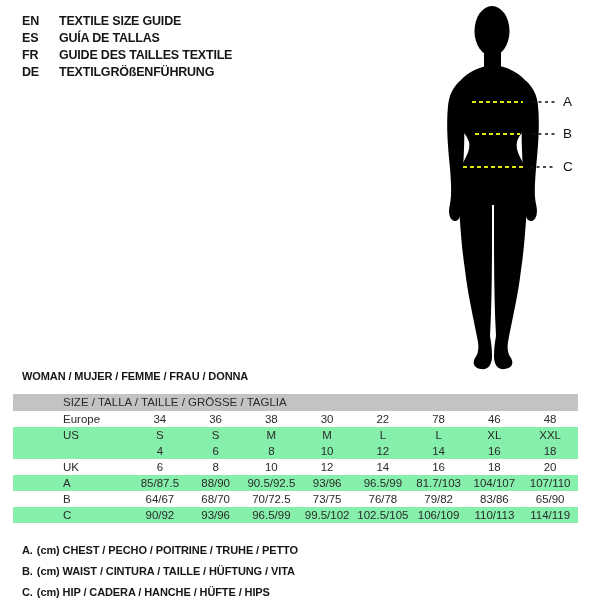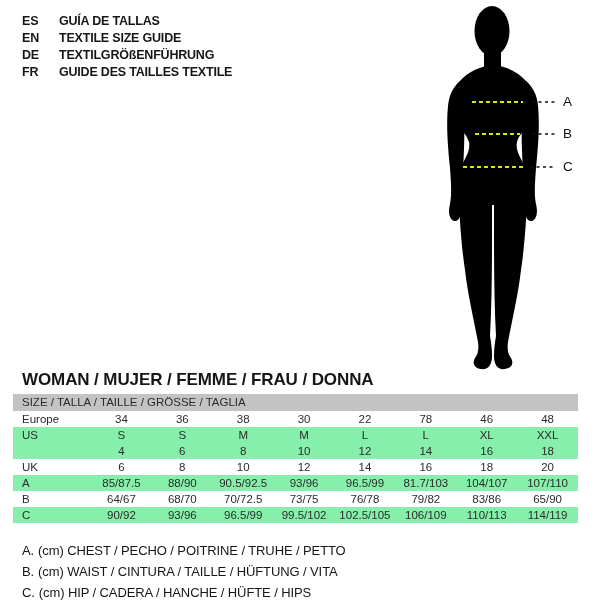--- a/index.html
+++ b/index.html
@@ -11,60 +11,60 @@
   .lang-list { position:absolute; left:22px; top:13px; list-style:none; }
   .lang-list li { display:flex; height:17px; line-height:17px; font-weight:bold; font-size:12.5px; letter-spacing:-0.2px; color:#161616; }
   .lang-code { width:37px; flex:0 0 37px; }
 
   
   .figure-wrap { position:absolute; left:418px; top:4px; width:170px; height:368px; }
   .figure-wrap svg { position:absolute; left:0; top:0; }
   .marker-label { position:absolute; left:145px; width:20px; height:14px; font-size:13.5px; line-height:14px; color:#111; font-weight:400; }
 
   
-  .section-title { position:absolute; left:22px; top:370px; font-size:17px; font-weight:bold; letter-spacing:-0.1px; color:#161616; }
+  .section-title { position:absolute; left:22px; top:370px; font-size:11px; font-weight:bold; letter-spacing:-0.1px; color:#161616; }
 
   
   .size-table { position:absolute; left:13px; top:394px; width:565px; font-size:11.5px; color:#2b2b2b; }
-  .t-row { display:grid; grid-template-columns:78px repeat(8, 1fr); height:16px; line-height:16px; align-items:center; }
+  .t-row { display:grid; grid-template-columns:78px repeat(8, 1fr); height:16px; line-height:16px; align-items:center;padding-left:41px; }
   .t-row.header { height:17px; line-height:17px; background:#c3c3c3; color:#2b2b2b; }
   .t-row.shade { background:#86efac; }
   .t-cell { text-align:center; white-space:nowrap; }
   .t-cell.label, .header-cell { text-align:left; padding-left:9px; }
   .header-cell { grid-column:1 / -1; }
 
   
   .legend { position:absolute; left:22px; top:540px; list-style:none; }
-  .legend li { height:21px; line-height:21px; font-weight:normal; font-size:13px; letter-spacing:-0.1px; color:#161616; }
+  .legend li { height:21px; line-height:21px; font-weight:bold; font-size:11px; letter-spacing:-0.1px; color:#161616; }
   .legend .l-key { margin-right:4px; }
 
   .dash-yellow { stroke:var(--dash-color,#dce800); }
   .dash-black  { stroke:#111; }
 </style>
 </head>
 <body>
 
 <div class="page">
 
   <ul class="lang-list">
       <li>
+        <span class="lang-code">EN</span>
+        <span>TEXTILE SIZE GUIDE</span>
+      </li>
+      <li>
         <span class="lang-code">ES</span>
         <span>GUÍA DE TALLAS</span>
       </li>
       <li>
-        <span class="lang-code">EN</span>
-        <span>TEXTILE SIZE GUIDE</span>
+        <span class="lang-code">FR</span>
+        <span>GUIDE DES TAILLES TEXTILE</span>
       </li>
       <li>
         <span class="lang-code">DE</span>
         <span>TEXTILGRÖßENFÜHRUNG</span>
-      </li>
-      <li>
-        <span class="lang-code">FR</span>
-        <span>GUIDE DES TAILLES TEXTILE</span>
       </li>
     </ul>
 
   <div class="figure-wrap">
     <svg width="170" height="368" viewBox="0 0 170 368">
       <g fill="#000">
 
         <ellipse cx="74" cy="27" rx="17.5" ry="25"></ellipse>
 
         <rect x="66" y="38" width="17" height="30"></rect>

